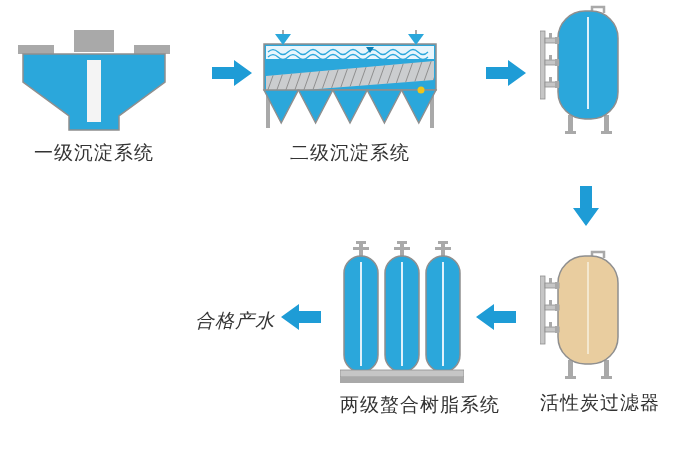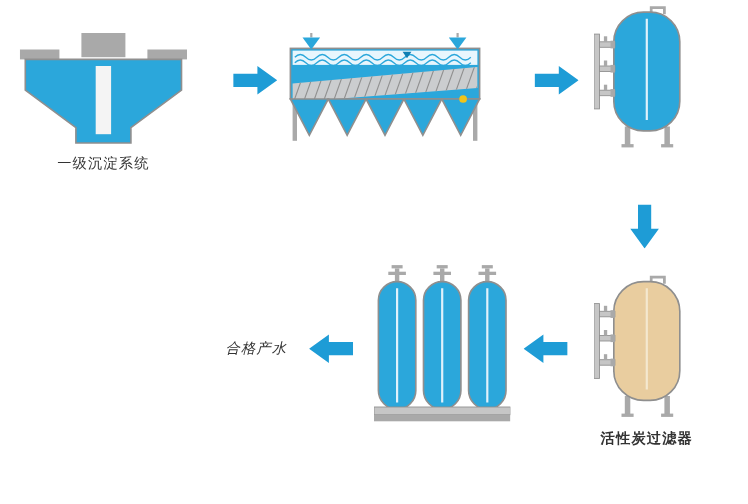--- a/index.html
+++ b/index.html
@@ -6,21 +6,21 @@
   html,body { width:680px; height:458px; }
   body {
     position:relative;
     background:#ffffff;
     font-family:"DejaVu Sans","Liberation Sans",sans-serif;
     overflow:hidden;
   }
   .node { position:absolute; text-align:center; }
   .node-label {
     margin-top:6px;
-    font-size:13px;
+    font-size:19px;
     color:var(--label-color,#333333);
     letter-spacing:1px;
     white-space:nowrap;
   }
   .arrow { position:absolute; line-height:0; }
   svg { display:block; margin:0 auto; }
   svg .blue   { fill:var(--equipment-blue,#2BA7DB); }
   svg .tan    { fill:var(--equipment-tan,#E9CD9F); }
   svg .gray   { fill:var(--structure-gray,#A9A9A9); }
   svg .grayl  { fill:#c6c6c6; }
@@ -104,20 +104,21 @@
       <polygon points="141.6,60 176,60 158.8,93" class="blue outlined"></polygon>
     </g>
     <g>
       <rect x="22" y="0" width="2" height="4" class="gray"></rect>
       <rect x="155" y="0" width="2" height="4" class="gray"></rect>
       <polygon points="15,4 31,4 23,15" class="blue"></polygon>
       <polygon points="148,4 164,4 156,15" class="blue"></polygon>
     </g>
     <circle cx="161" cy="60" r="3.5" class="yellow"></circle>
   </svg>
+  <div class="node-label">二级沉淀系统</div>
 </div>
 
 <div class="arrow" style="left:486px; top:57px;">
   <svg width="40" height="32" viewBox="0 0 40 32">
     <polygon points="0,10 22,10 22,3 40,16 22,29 22,22 0,22" class="arrowfill"></polygon>
   </svg>
 </div>
 
 <div class="node" style="left:540px; top:5px; width:96px;">
   <svg width="96" height="134" viewBox="0 0 96 134">
@@ -144,21 +145,21 @@
     </g>
   </svg>
 </div>
 
 <div class="arrow" style="left:570px; top:186px;">
   <svg width="32" height="40" viewBox="0 0 32 40">
     <polygon points="10,0 22,0 22,22 29,22 16,40 3,22 10,22" class="arrowfill"></polygon>
   </svg>
 </div>
 
-<div class="node" style="left:540px; top:250px; width:96px;font-weight:bold;">
+<div class="node" style="left:540px; top:250px; width:96px;">
   <svg width="96" height="134" viewBox="0 0 96 134">
     <g>
       <rect x="28" y="110" width="5" height="17" class="gray"></rect>
       <rect x="64" y="110" width="5" height="17" class="gray"></rect>
       <rect x="25" y="126" width="11" height="3" class="gray"></rect>
       <rect x="61" y="126" width="11" height="3" class="gray"></rect>
     </g>
     <path d="M52 10 L52 2 L64 2 L64 8" class="pipe-line"></path>
     <rect x="18" y="6" width="60" height="108" rx="27" class="tan outlined"></rect>
     <line x1="48" y1="12" x2="48" y2="104" class="innerline2"></line>
@@ -203,20 +204,21 @@
       <rect x="86" y="18" width="34" height="116" rx="17" class="blue outlined"></rect>
       <line x1="21" y1="24" x2="21" y2="128" class="innerline"></line>
       <line x1="62" y1="24" x2="62" y2="128" class="innerline"></line>
       <line x1="103" y1="24" x2="103" y2="128" class="innerline"></line>
     </g>
     <g>
       <rect x="0" y="132" width="124" height="7" class="grayl outlined2"></rect>
       <rect x="0" y="139" width="124" height="6" class="gray"></rect>
     </g>
   </svg>
+  <div class="node-label">两级螯合树脂系统</div>
 </div>
 
 <div class="arrow" style="left:281px; top:301px;">
   <svg width="40" height="32" viewBox="0 0 40 32">
     <polygon points="40,10 18,10 18,3 0,16 18,29 18,22 40,22" class="arrowfill"></polygon>
   </svg>
 </div>
 
 <div class="node" style="left:195px; top:308px; width:76px;font-style:italic;">
   <div class="node-label" style="margin-top:0;">合格产水</div>

